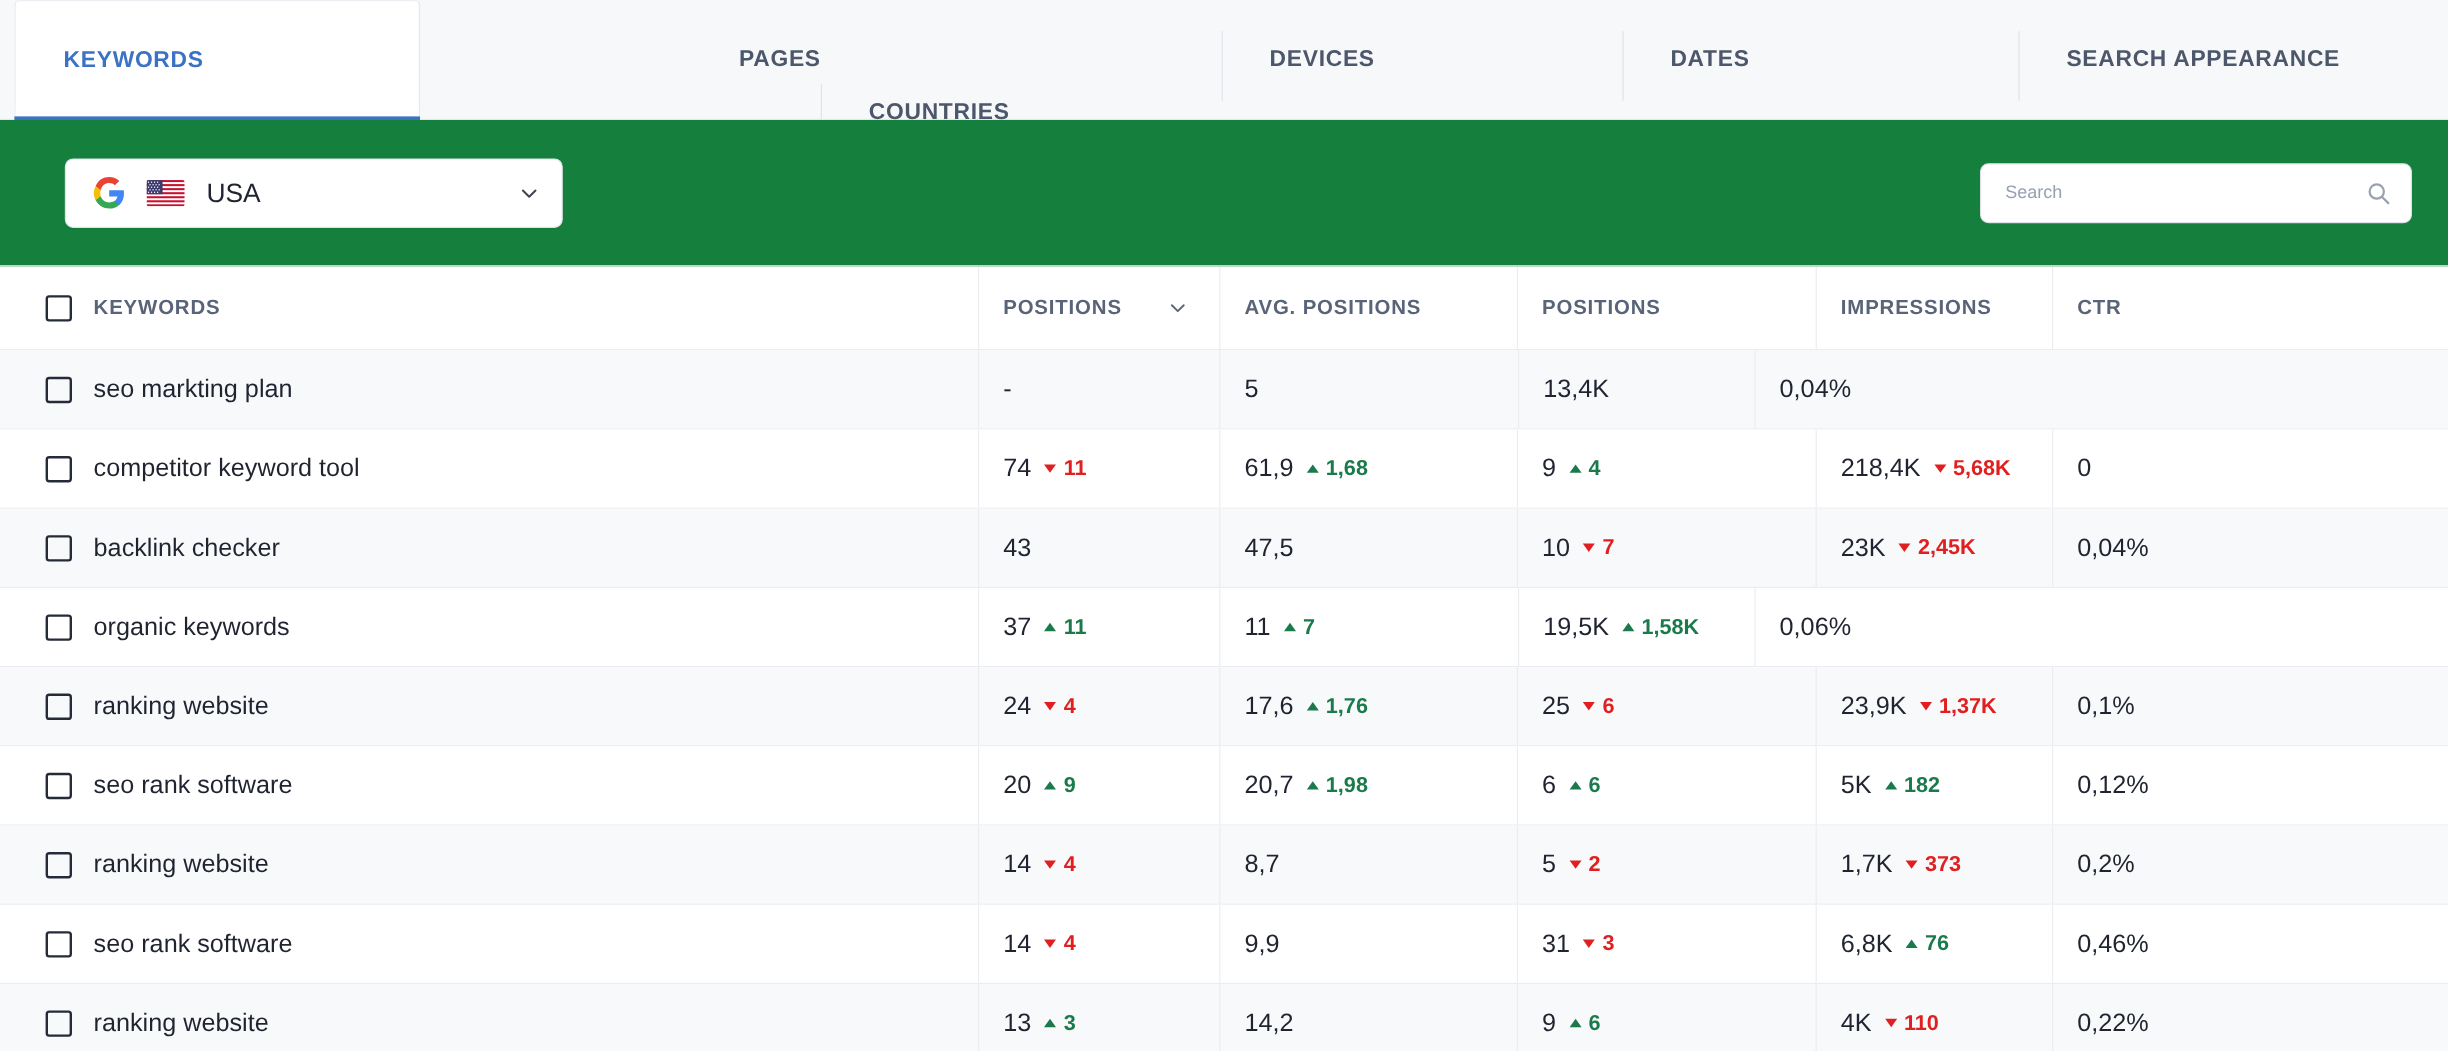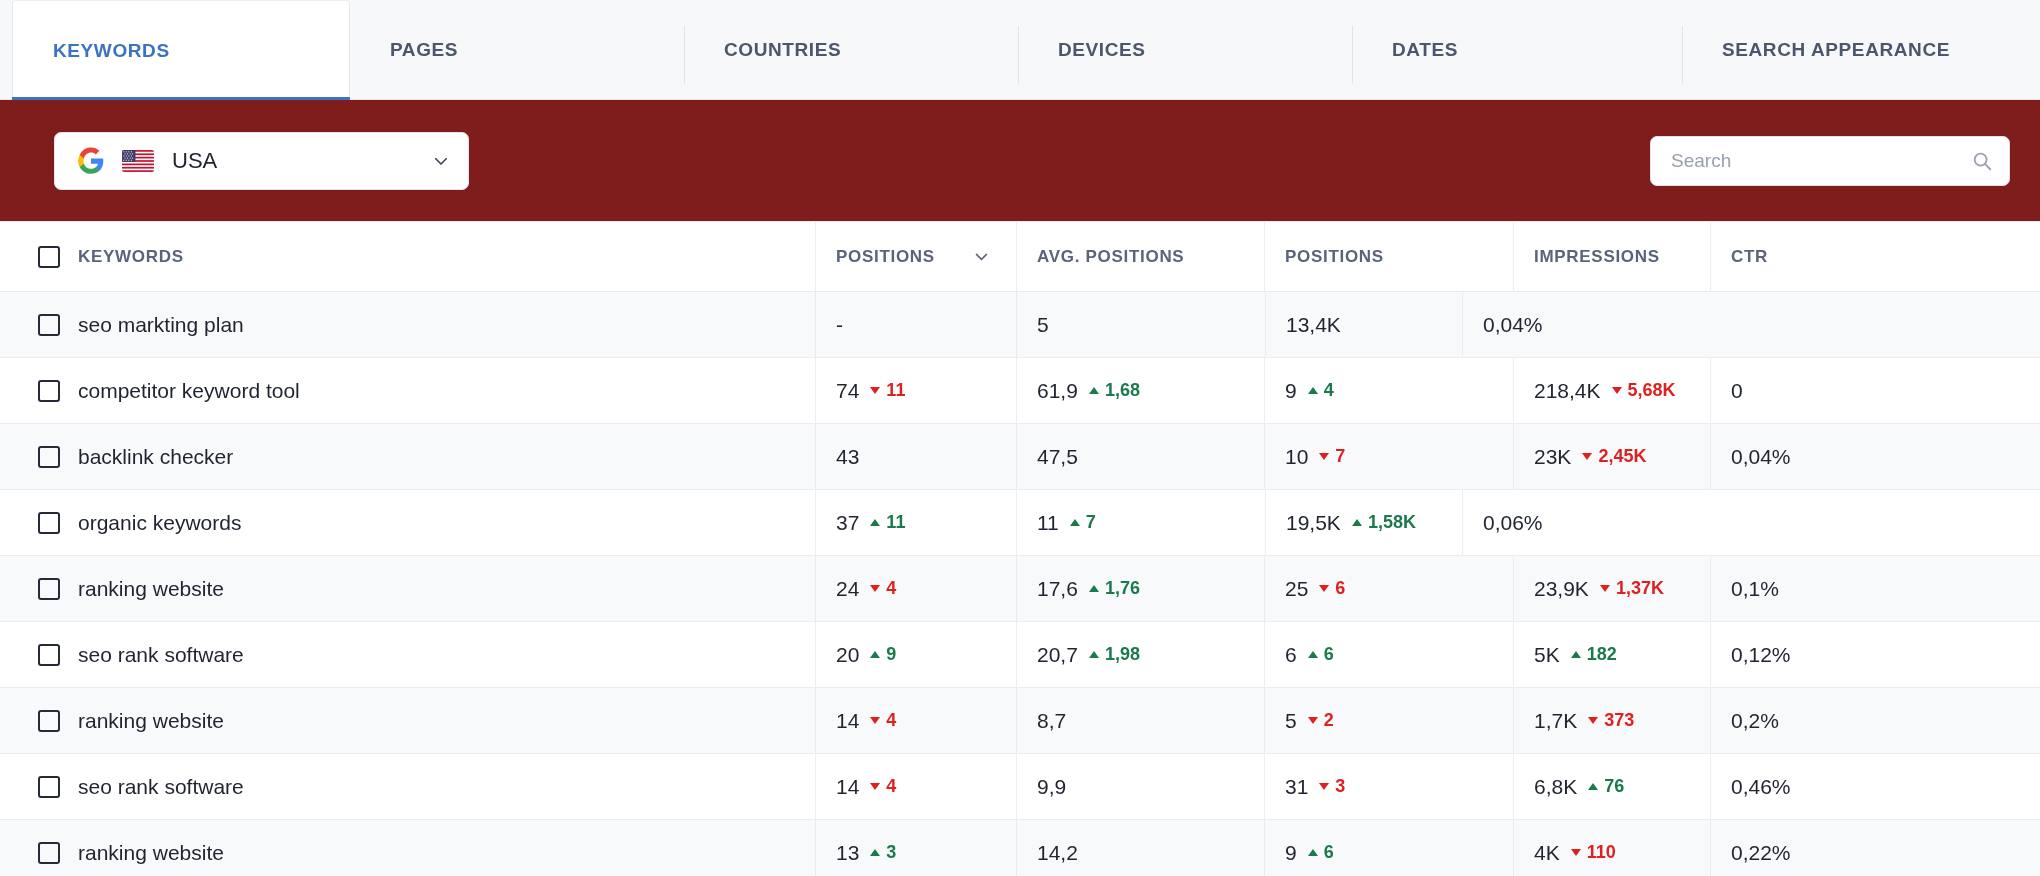--- a/index.html
+++ b/index.html
@@ -28,22 +28,22 @@
     padding: 0 0 0 40px;
     font-size: 19px;
     letter-spacing: 0.6px;
     color: #4d576b;
     font-weight: 600;
     cursor: pointer;
     background: transparent;
   }
   .tab .tab-label { pointer-events: none; }
   .tab-kw       { width: 338px; }
-  .tab-pages    { width: 334px; }
-  .tab-ctr      { width: 334px; }
+  .tab-pages    { width: 334px; justify-content: flex-end; }
+  .tab-ctr      { width: 334px; margin-top: 44px; }
   .tab-dev      { width: 334px; }
   .tab-dates    { width: 330px; }
   .tab-sa       { width: 340px; }
 
   .tab.divider::before {
     content: "";
     position: absolute;
     left: 0; top: 26px;
     width: 1px; height: 58px;
     background: #dfe3ea;
@@ -61,21 +61,21 @@
     position: absolute;
     left: -1px; right: -1px; bottom: -1px;
     height: 4px;
     background: #3b72c4;
   }
 
   
   .filterbar {
     position: relative;
     height: 122px;
-    background: #7f1d1d;
+    background: #15803d;
     display: flex;
     align-items: center;
     padding: 0 30px 0 54px;
     border-bottom: 1px solid #e8eaee;
   }
   .country-select {
     width: 415px; height: 58px;
     background: #ffffff;
     border: 1px solid #dfe3ea;
     border-radius: 7px;
@@ -112,21 +112,21 @@
     border-radius: 7px;
     display: flex;
     align-items: center;
     padding: 0 16px 0 20px;
   }
   .search-input {
     flex: 1;
     border: none;
     outline: none;
     font-family: "Liberation Sans", sans-serif;
-    font-size: 19px;
+    font-size: 15px;
     color: #2b3040;
     background: transparent;
   }
   .search-input::placeholder { color: #98a0b0; }
   .search-icon { width: 22px; height: 22px; flex: 0 0 22px; }
 
   
   .table { width: 2040px; }
   .row {
     display: flex;

